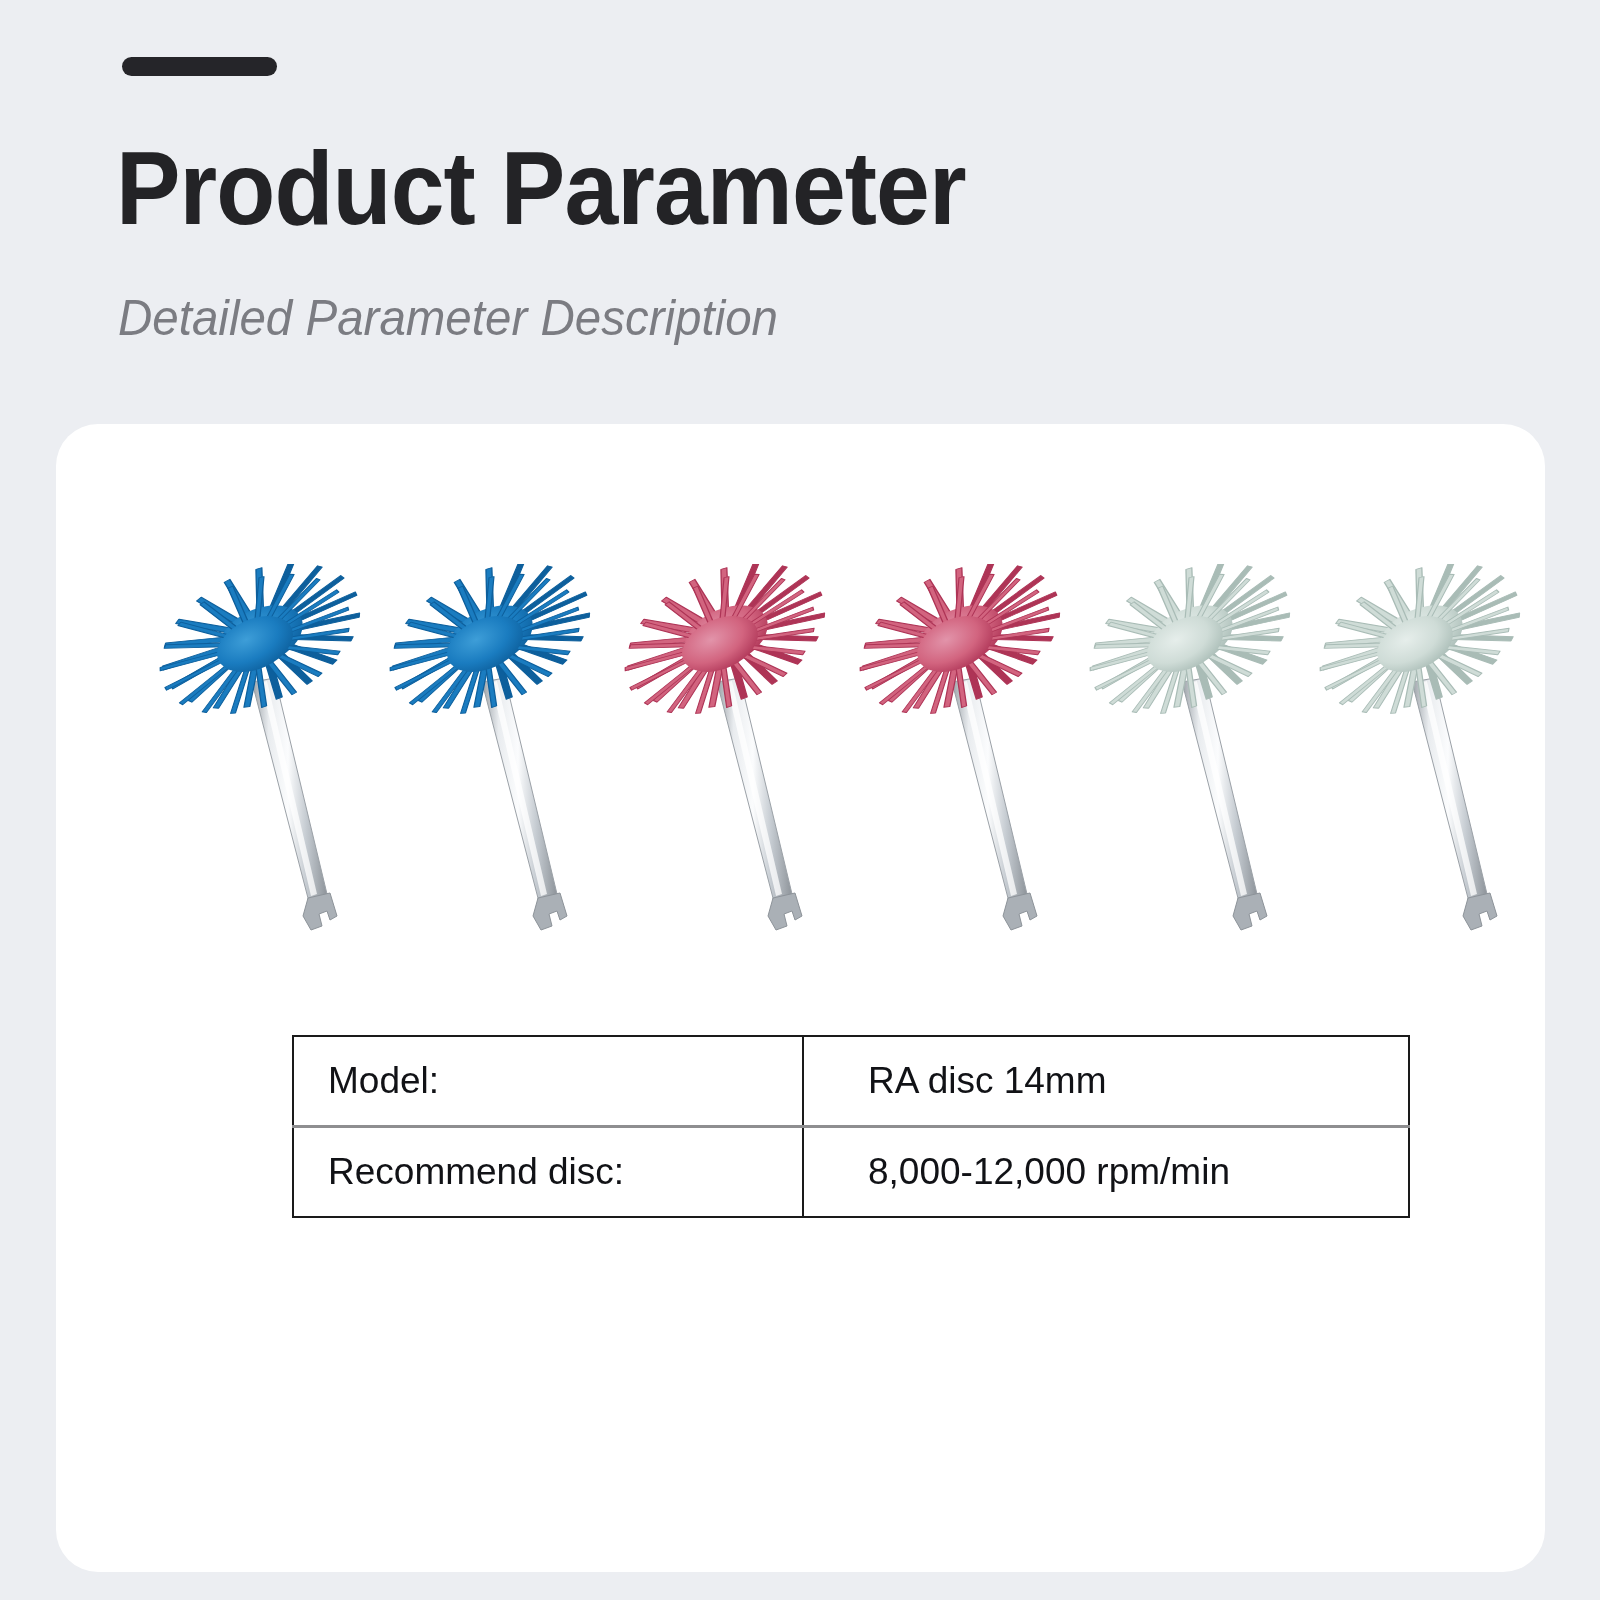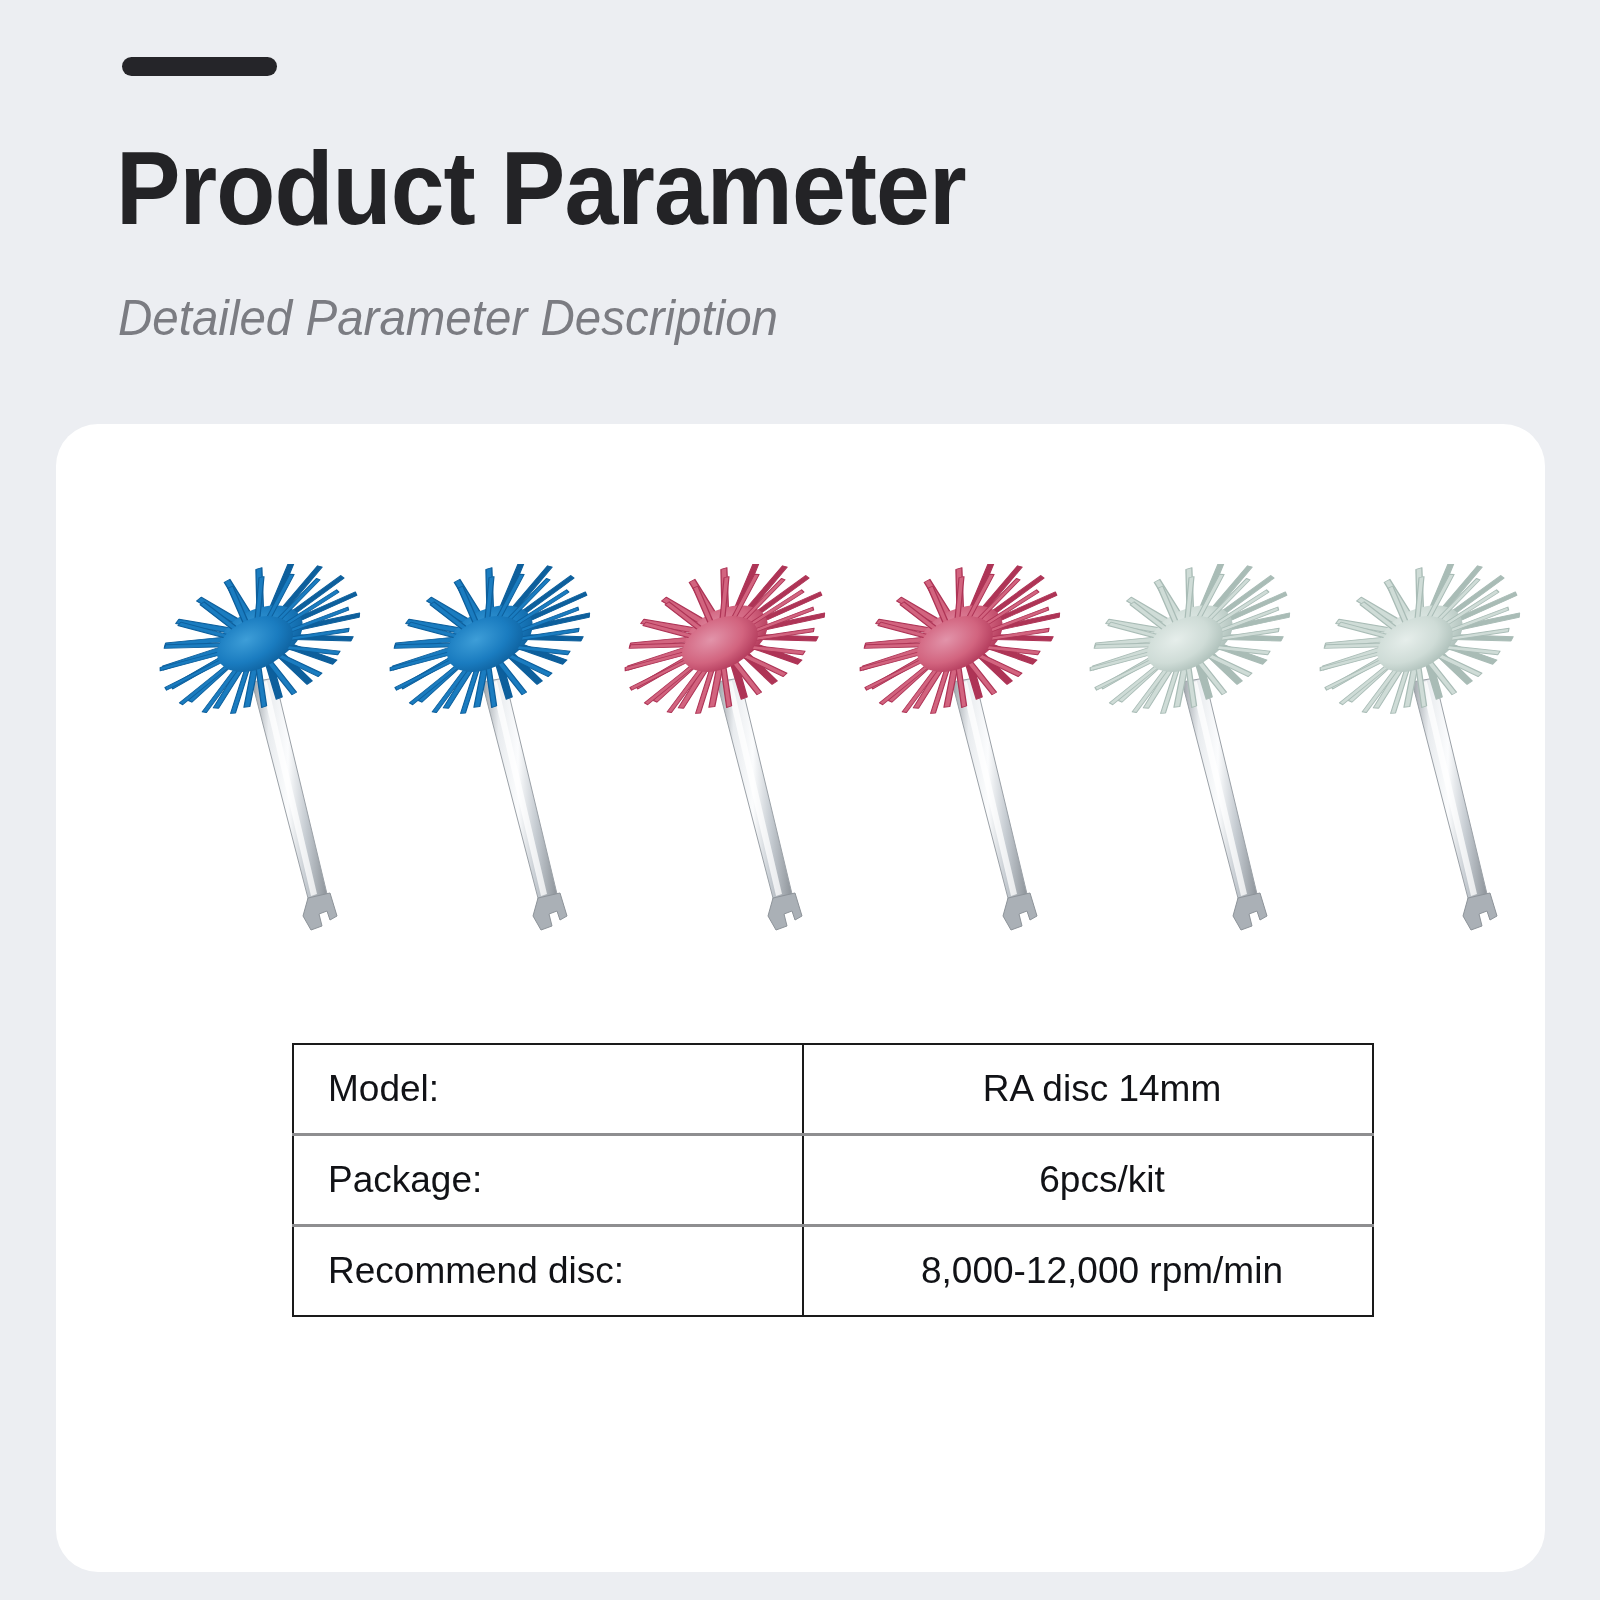--- a/index.html
+++ b/index.html
@@ -86,33 +86,32 @@
   .bur svg { display: block; width: 250px; height: 400px; }
 
   
   .spec-table {
     position: absolute;
     left: 236px;
     top: 611px;
     width: 1018px;
     border-collapse: collapse;
     table-layout: fixed;
-    margin-top: 8px;
   }
   .spec-table td {
     height: 88px;
     padding: 0 0 0 34px;
     font-size: 37px;
     color: #111216;
     vertical-align: middle;
     border: 2px solid #1a1a1a;
     font-family: "Liberation Sans", sans-serif;
   }
   .spec-table td.spec-label { width: 474px; }
-  .spec-table td.spec-value { width: 540px; padding-left: 28px; text-align: center; }
+  .spec-table td.spec-value { width: 540px; padding-left: 64px; }
   .spec-table tr.div-soft > td {
     border-top-color: #8e8e90;
     border-top-width: 3px;
   }
 </style>
 </head>
 <body>
 
 <div class="page">
 
@@ -529,24 +528,20 @@
         </div>
       </div>
 
     <table class="spec-table">
       <tbody id="spec-body">
           <tr>
             <td class="spec-label">Model:</td>
             <td class="spec-value">RA disc 14mm</td>
           </tr>
           <tr class="div-soft">
-            <td class="spec-label">Package:</td>
-            <td class="spec-value">6pcs/kit</td>
-          </tr>
-          <tr class="div-soft">
             <td class="spec-label">Recommend disc:</td>
             <td class="spec-value">8,000-12,000 rpm/min</td>
           </tr>
         </tbody>
     </table>
 
   </div>
 </div>
 
 </body></html>

